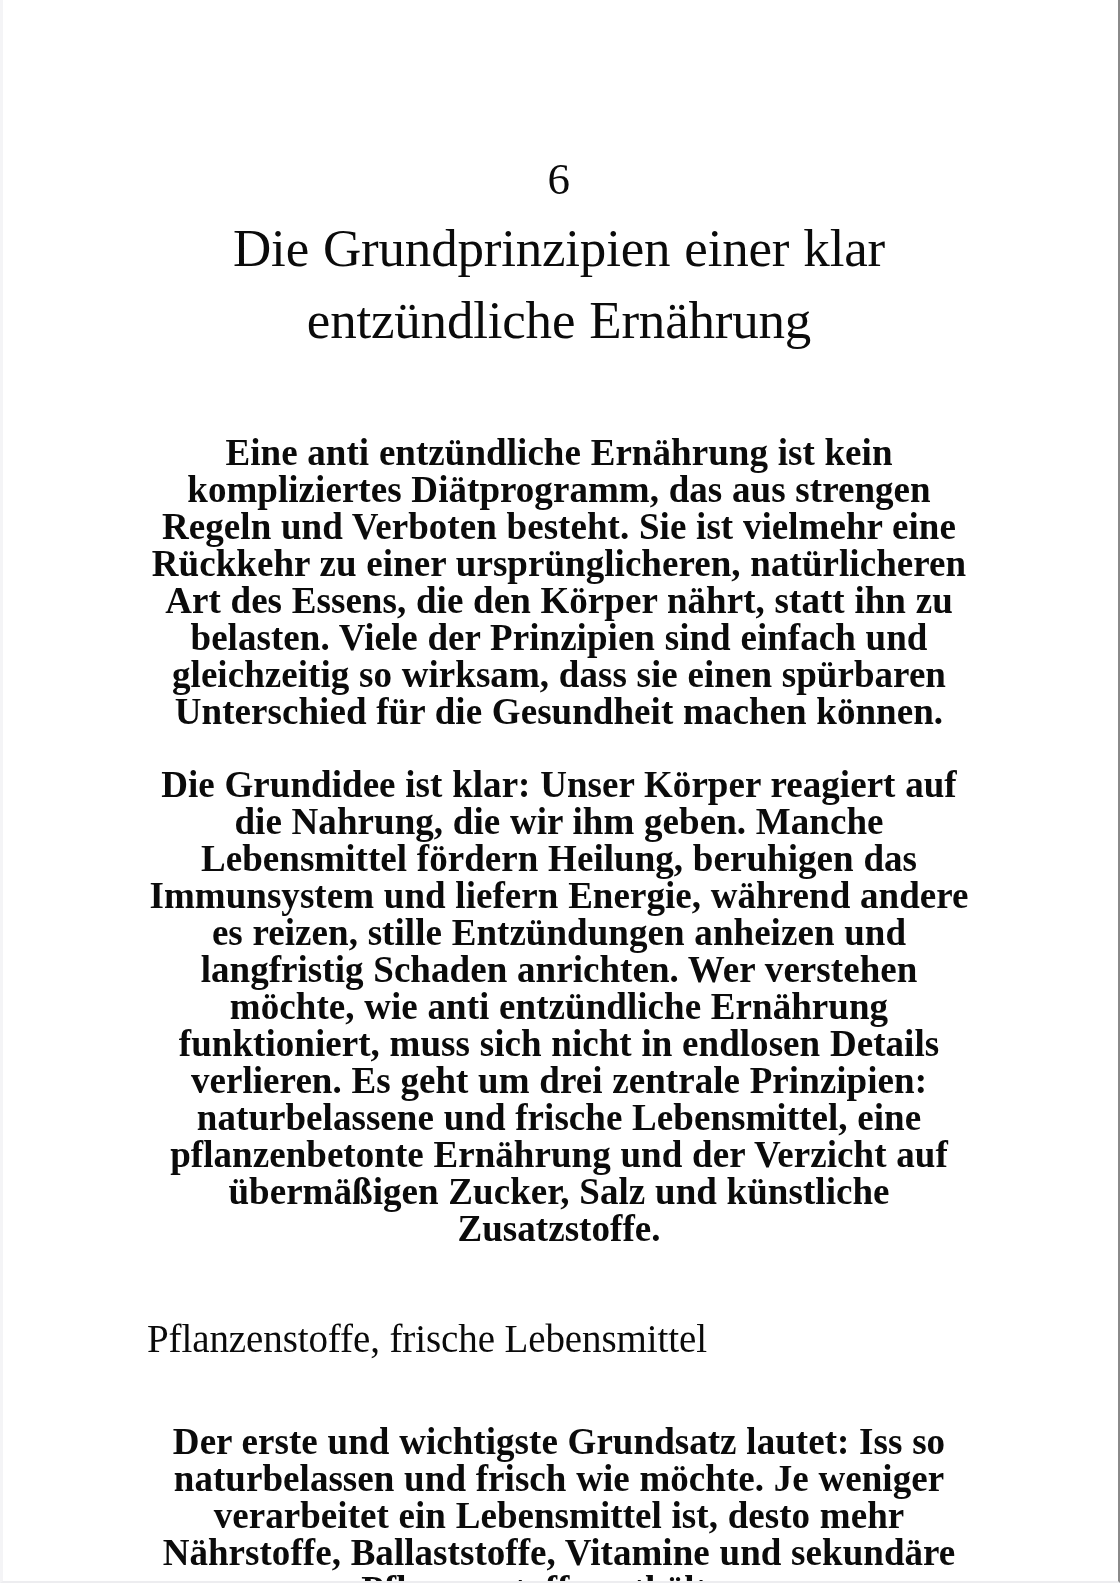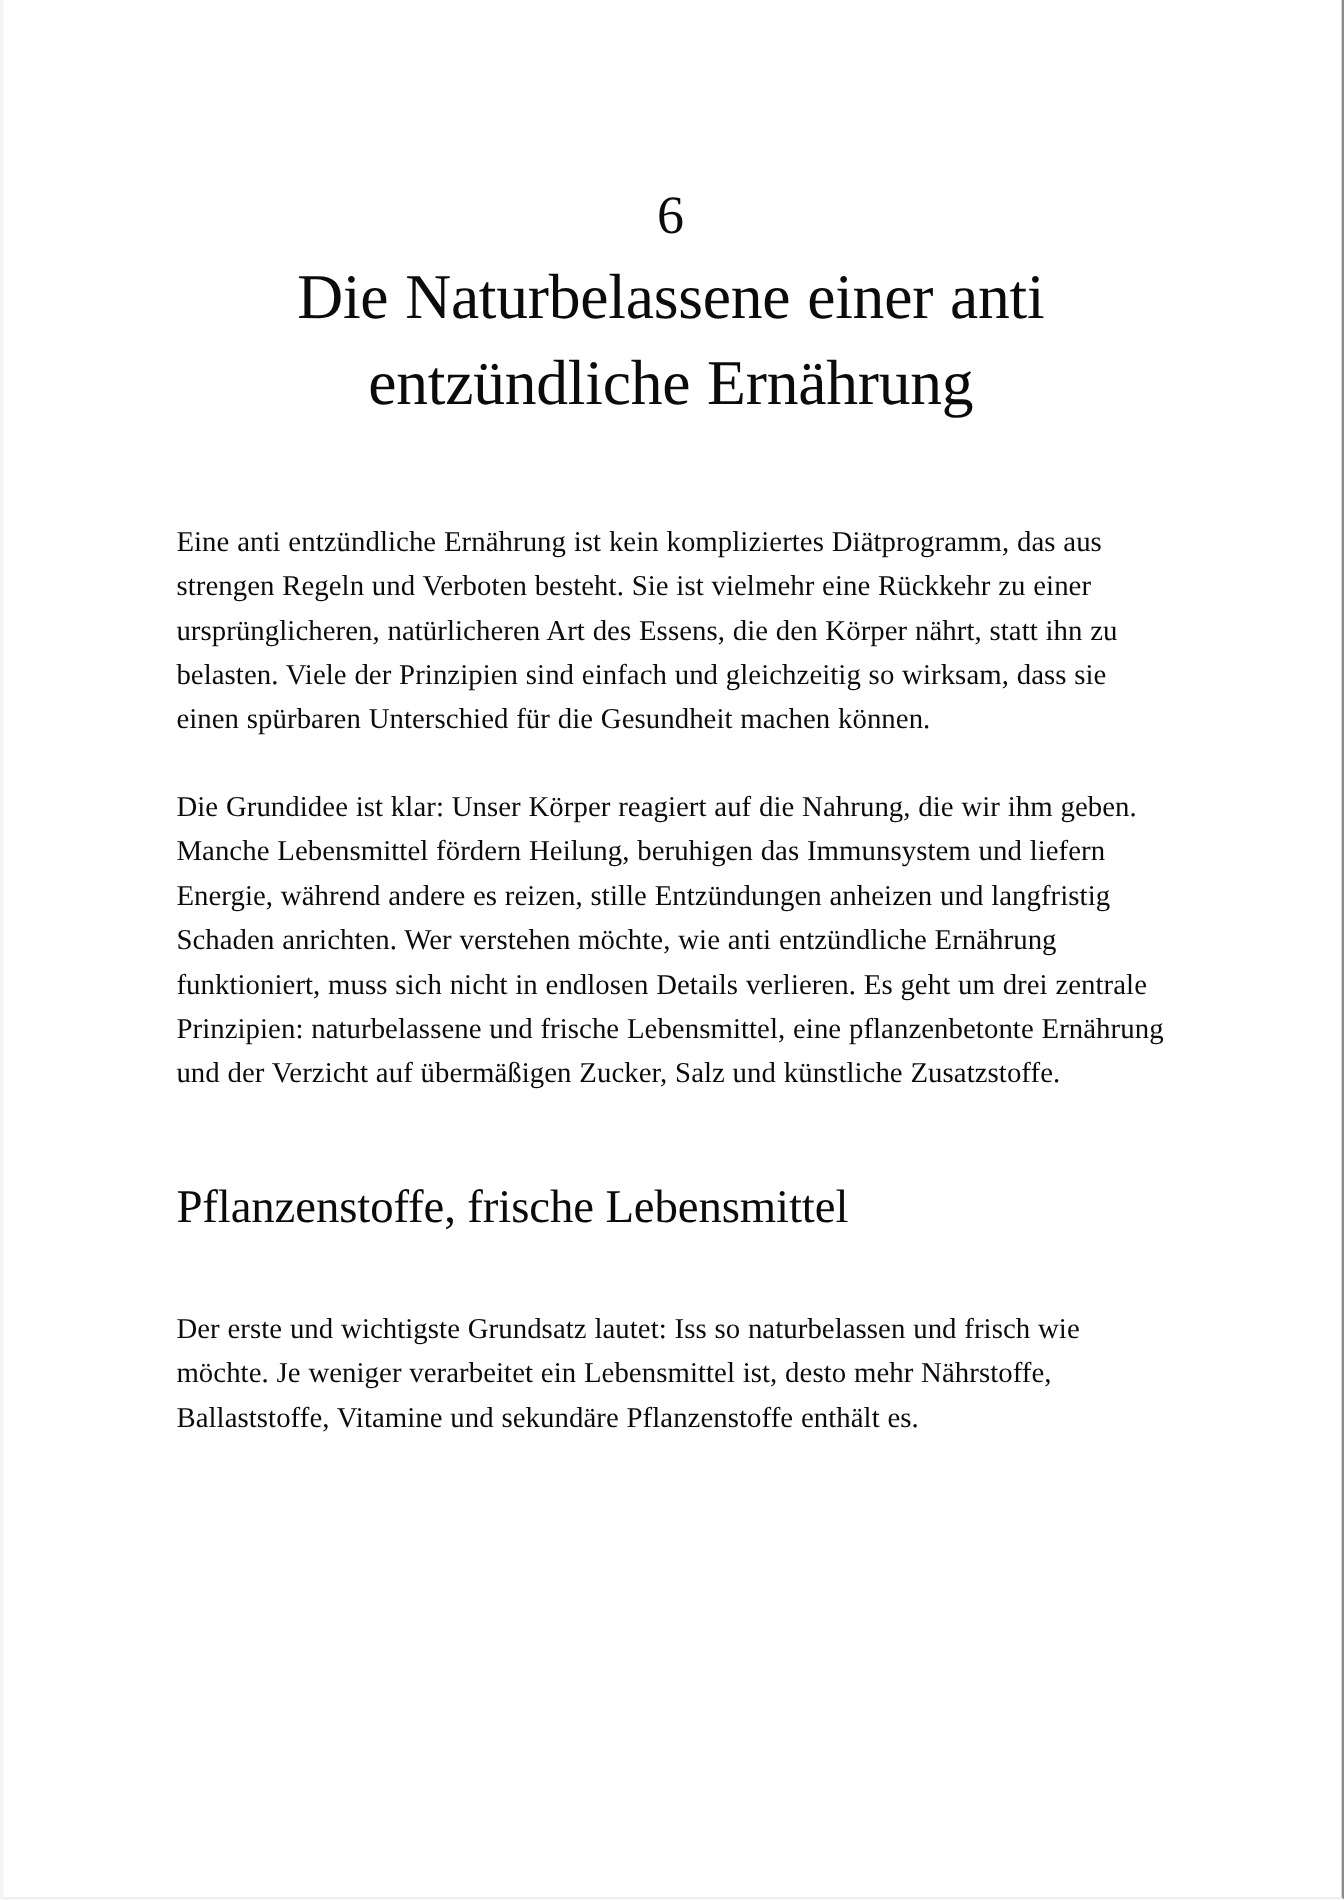--- a/index.html
+++ b/index.html
@@ -58,25 +58,26 @@
     word-spacing: 1px;
   }
 
   
   .body-block {
     padding-top: 78px;
   }
 
   p.para {
     margin: 0 0 30px 0;
-    font-size: 24px;
+    font-size: 37px;
     line-height: 37px;
-    text-align: left;
+    text-align: center;
     word-spacing: 0.4px;
     letter-spacing: 0.05px;
+    font-weight: bold;
   }
 
   p.para:last-child {
     margin-bottom: 0;
     margin-top: 24px;
   }
 
   .para-gap-lg {
     margin-bottom: 36px !important;
   }
@@ -97,21 +98,21 @@
 </style>
 </head>
 <body>
 
 <div class="page">
   <div class="content">
 
     <header class="chapter-header">
       <span class="chapter-number">6</span>
       <h1 class="chapter-title">
-        <span>Die Naturbelassene einer anti</span><br>
+        <span>Die Grundprinzipien einer klar</span><br>
         <span>entzündliche Ernährung</span>
       </h1>
     </header>
 
     <section class="body-block">
       <p class="para para-gap-lg">Eine anti entzündliche Ernährung ist kein kompliziertes Diätprogramm, das aus strengen Regeln und Verboten besteht. Sie ist vielmehr eine Rückkehr zu einer ursprünglicheren, natürlicheren Art des Essens, die den Körper nährt, statt ihn zu belasten. Viele der Prinzipien sind einfach und gleichzeitig so wirksam, dass sie einen spürbaren Unterschied für die Gesundheit machen können.</p>
       <p class="para">Die Grundidee ist klar: Unser Körper reagiert auf die Nahrung, die wir ihm geben. Manche Lebensmittel fördern Heilung, beruhigen das Immunsystem und liefern Energie, während andere es reizen, stille Entzündungen anheizen und langfristig Schaden anrichten. Wer verstehen möchte, wie anti entzündliche Ernährung funktioniert, muss sich nicht in endlosen Details verlieren. Es geht um drei zentrale Prinzipien: naturbelassene und frische Lebensmittel, eine pflanzenbetonte Ernährung und der Verzicht auf übermäßigen Zucker, Salz und künstliche Zusatzstoffe.</p>
     </section>
 
     <section>

